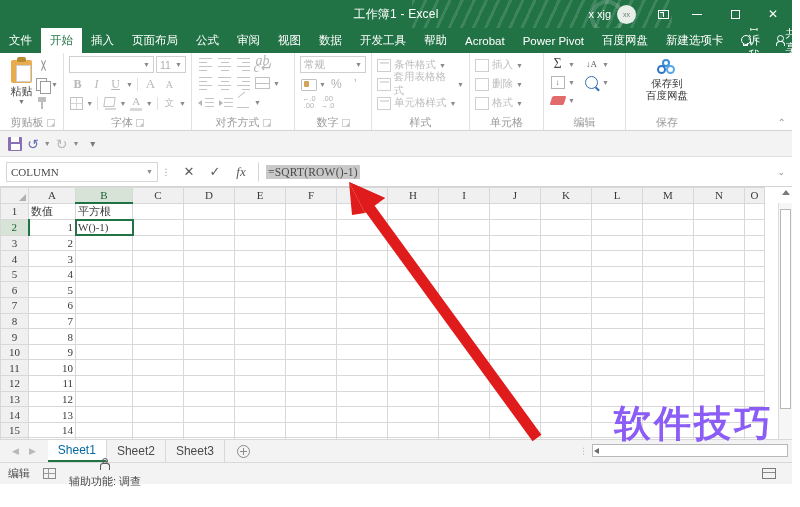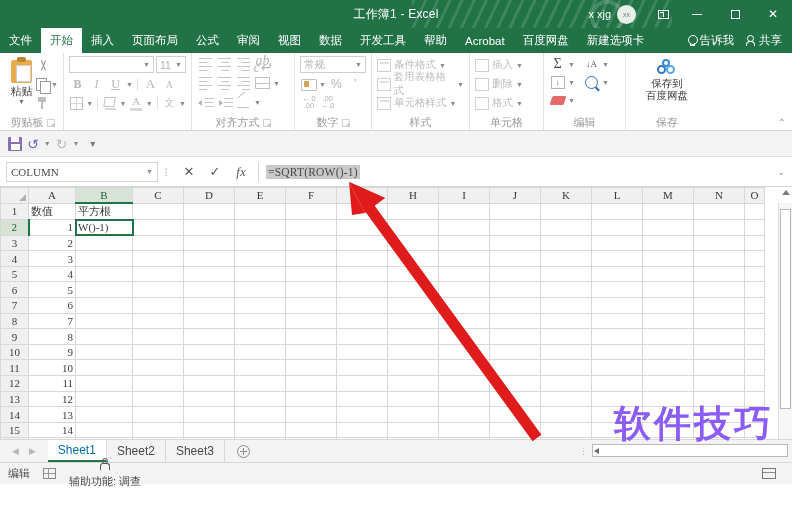--- a/index.html
+++ b/index.html
@@ -333,20 +333,21 @@
     <div class="tab active">开始</div>
     <div class="tab">插入</div>
     <div class="tab">页面布局</div>
     <div class="tab">公式</div>
     <div class="tab">审阅</div>
     <div class="tab">视图</div>
     <div class="tab">数据</div>
     <div class="tab">开发工具</div>
     <div class="tab">帮助</div>
     <div class="tab">Acrobat</div>
+    <div class="tab">Power Pivot</div>
     <div class="tab">百度网盘</div>
     <div class="tab">新建选项卡</div>
     <div class="tabbar-right">
       <div class="tellme">
         <span class="bulb"></span>
         <span>告诉我</span>
       </div>
       <div class="share">
         <span class="persn"></span>
         <span>共享</span>
@@ -420,20 +421,24 @@
             <span class="btnico">
                 <span class="fcolor">A</span>
               </span>
             <span class="chev">▼</span>
             <span class="sep-v"></span>
             <span class="btnico" style="font-size:10px;">文</span>
             <span class="chev">▼</span>
           </div>
         </div>
       </div>
+      <div class="grp-name">
+        <span>字体</span>
+        <span class="dlg"></span>
+      </div>
     </div>
 
     <div class="grp g-align">
       <div class="grp-body">
         <div class="fcol">
           <div class="frow">
             <span class="alignico l">
                 <i class="ln"></i>
                 <i class="ln"></i>
                 <i class="ln"></i>

